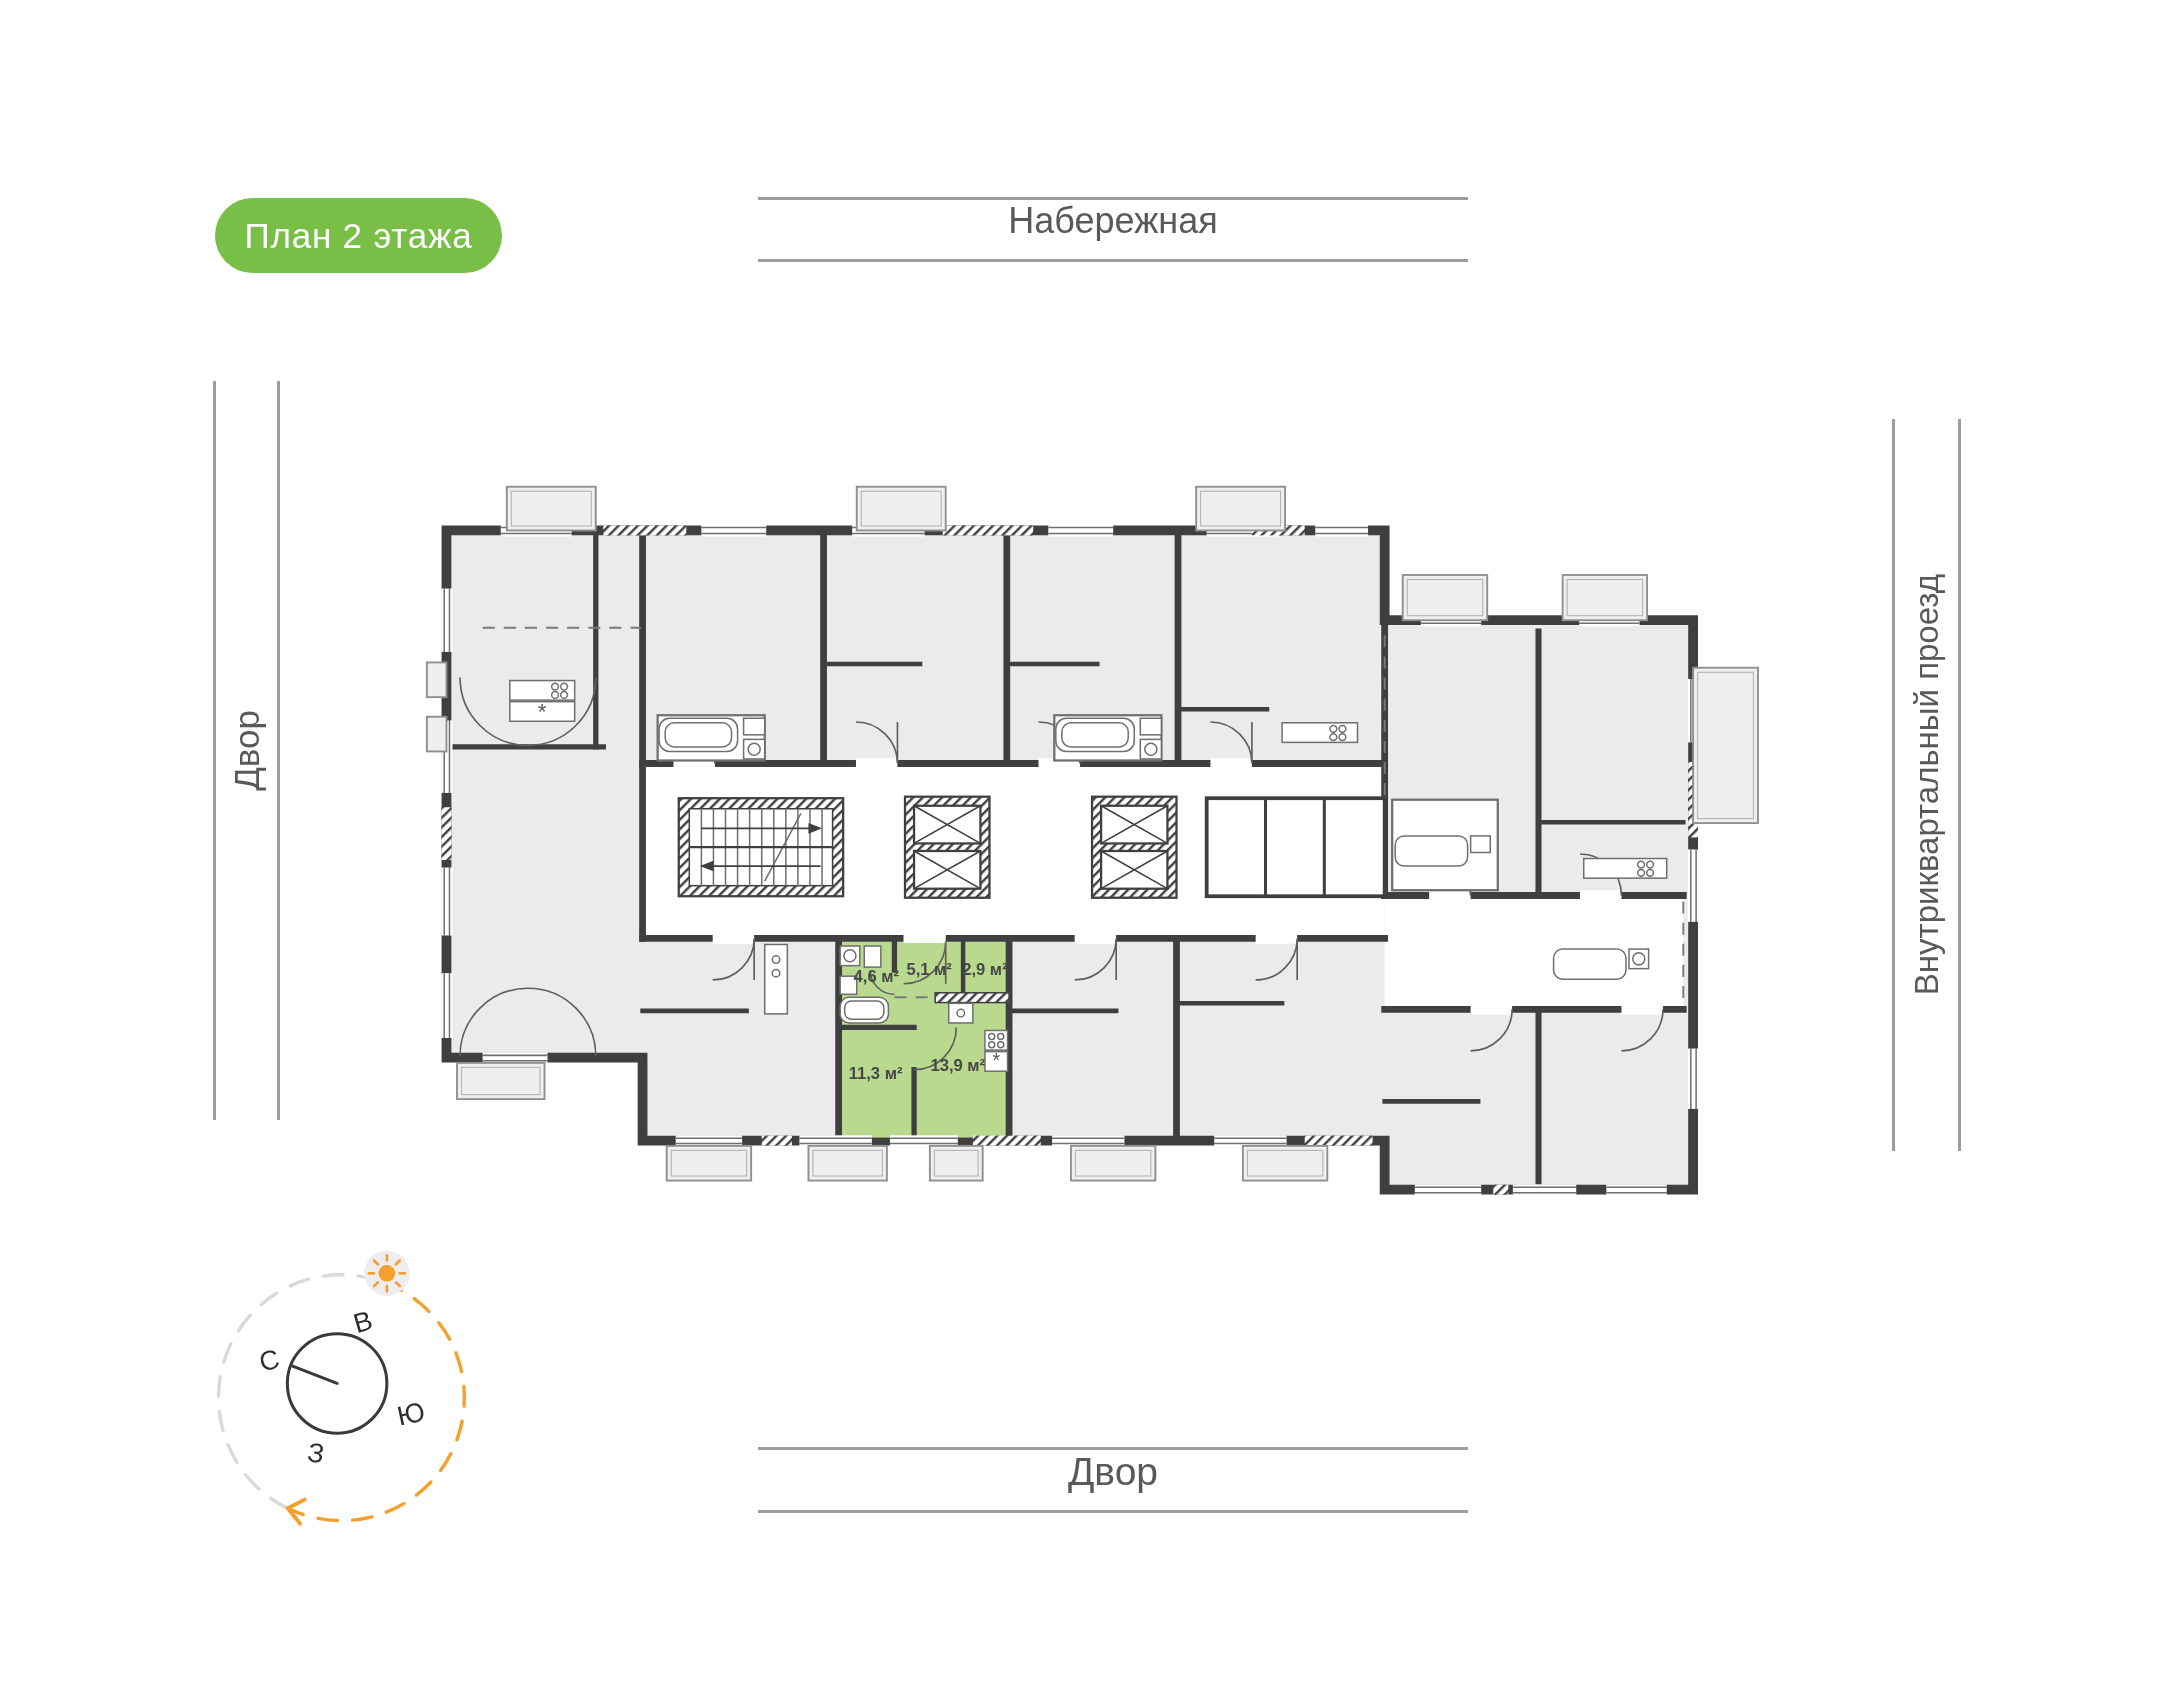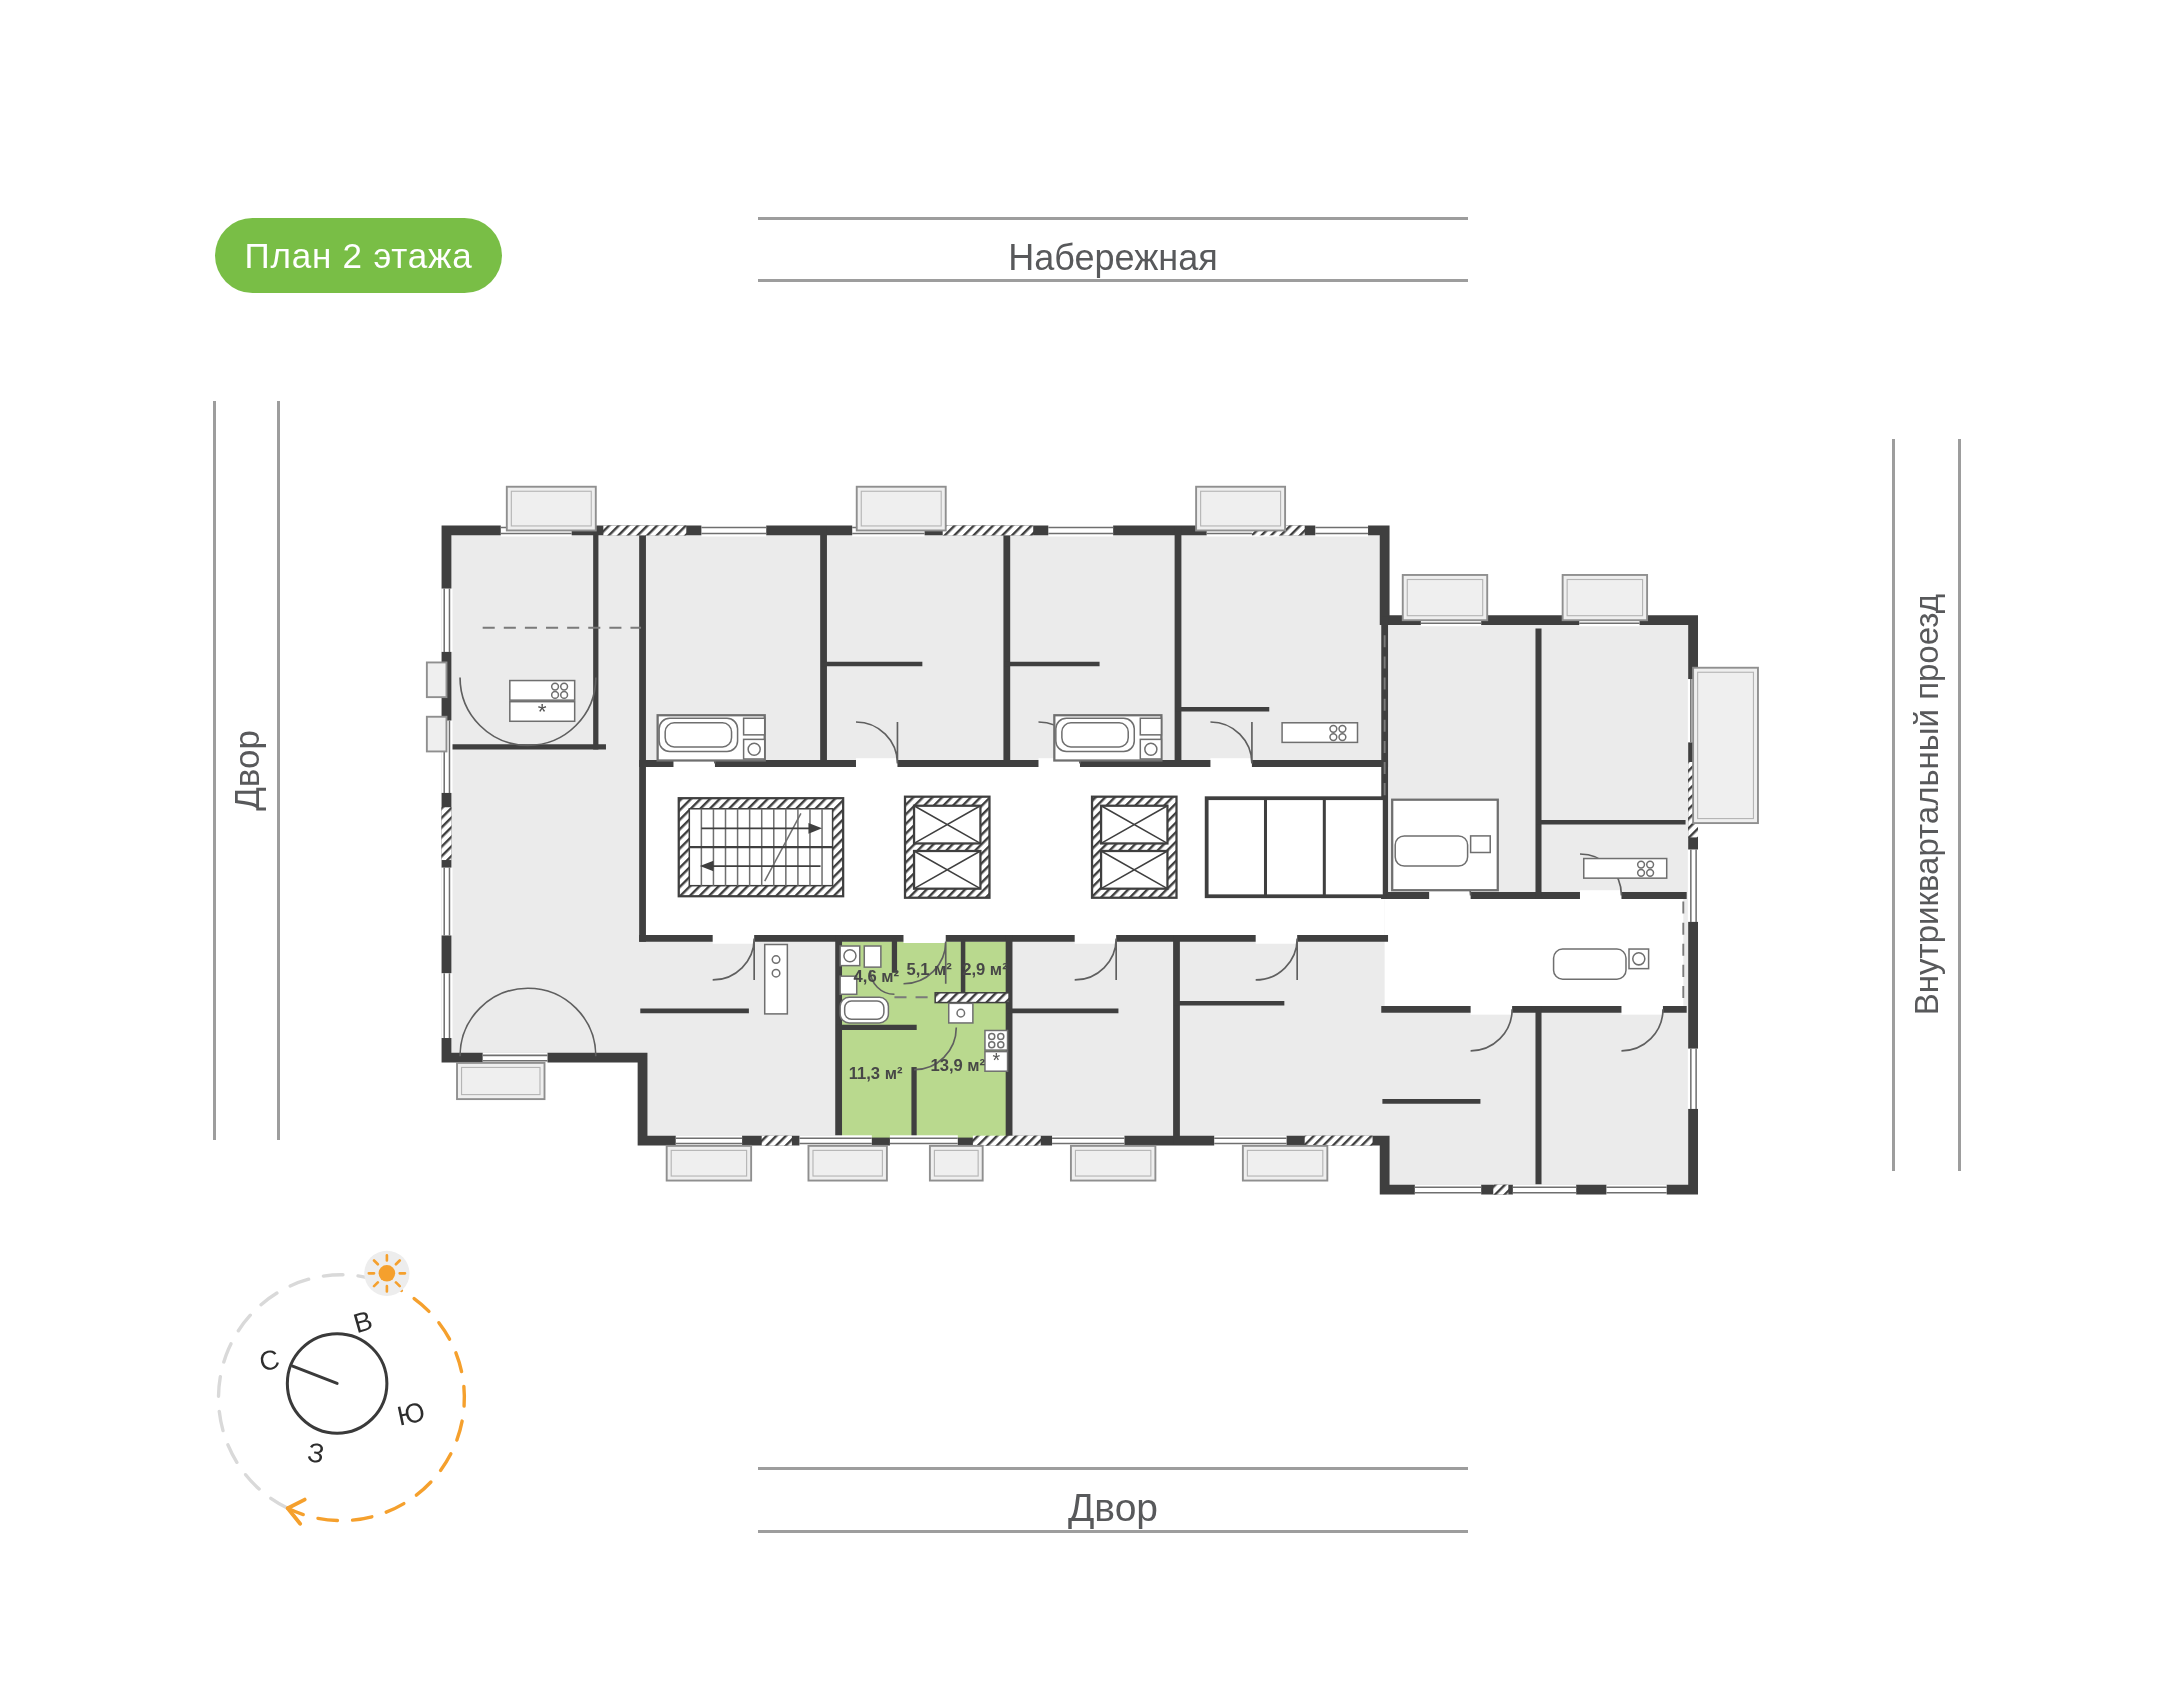--- a/index.html
+++ b/index.html
@@ -1,25 +1,25 @@
 <!DOCTYPE html>
 <html style="font-size:12px"><head>
 <meta charset="utf-8">
 <style>
   html,body{margin:0;padding:0;background:#ffffff;}
   body{width:2172px;height:1705px;position:relative;overflow:hidden;
        font-family:"Liberation Sans", sans-serif;color:#58595B;}
-  .abs{position:absolute;margin-top:20px;}
+  .abs{position:absolute;}
   
   .badge{left:215px;top:198px;width:287px;height:75px;background:#79BE46;
          border-radius:38px;display:flex;align-items:center;justify-content:center;}
   .badge span{color:#fff;font-size:35px;letter-spacing:0.8px;font-weight:400;}
   
   .street-h{border-top:3px solid #9D9D9D;border-bottom:3px solid #9D9D9D;
-            display:flex;align-items:flex-end;justify-content:center;}
+            display:flex;align-items:flex-start;justify-content:center;}
   .street-v{border-left:3px solid #9D9D9D;border-right:3px solid #9D9D9D;
             display:flex;align-items:center;justify-content:center;}
   .street-top{left:758px;top:197px;width:710px;height:59px;font-size:36px;}
   .street-bottom{left:758px;top:1447px;width:710px;height:60px;font-size:39px;}
   .street-left{left:213px;top:381px;width:61px;height:739px;font-size:35px;}
   .street-right{left:1892px;top:419px;width:63px;height:732px;font-size:33px;}
   .street-v span{writing-mode:vertical-rl;transform:rotate(180deg);white-space:nowrap;}
   svg{position:absolute;left:0;top:0;}
   text{font-family:"Liberation Sans", sans-serif;}
   .area-label{font-size:22px;font-weight:700;fill:#474747;}

